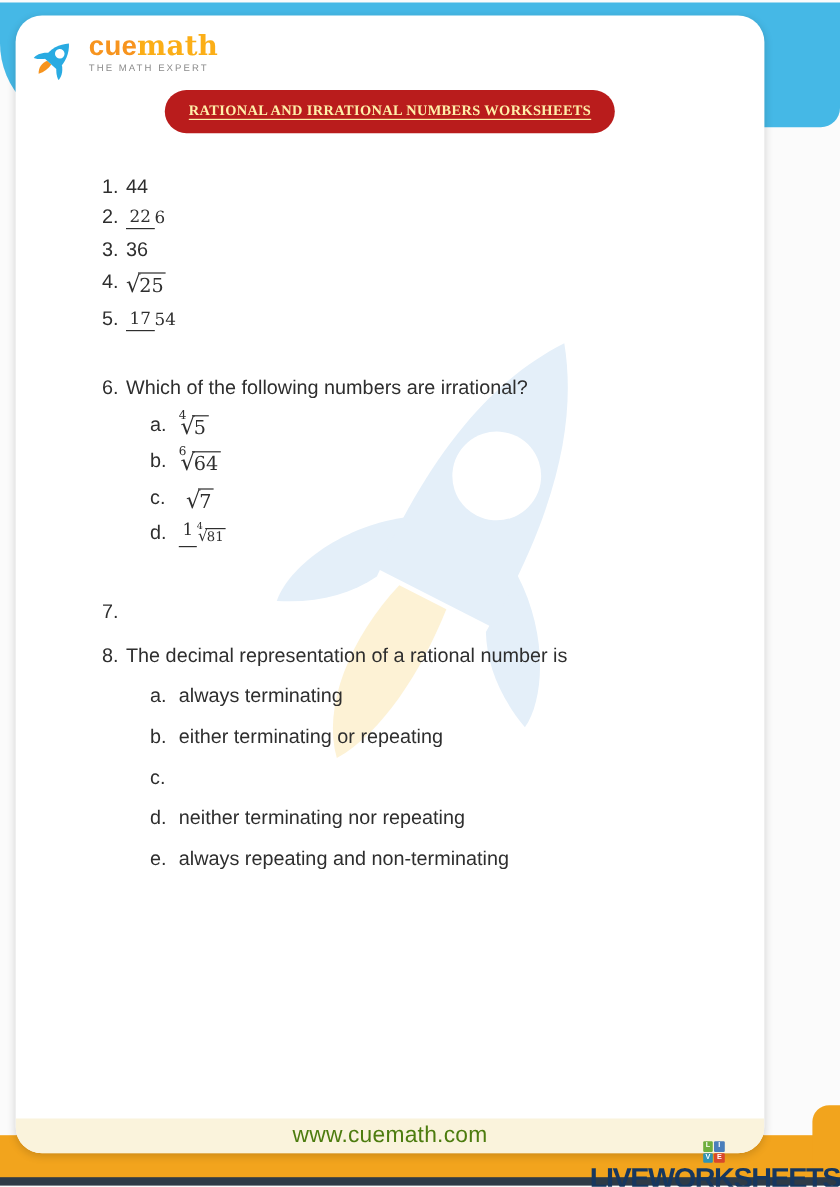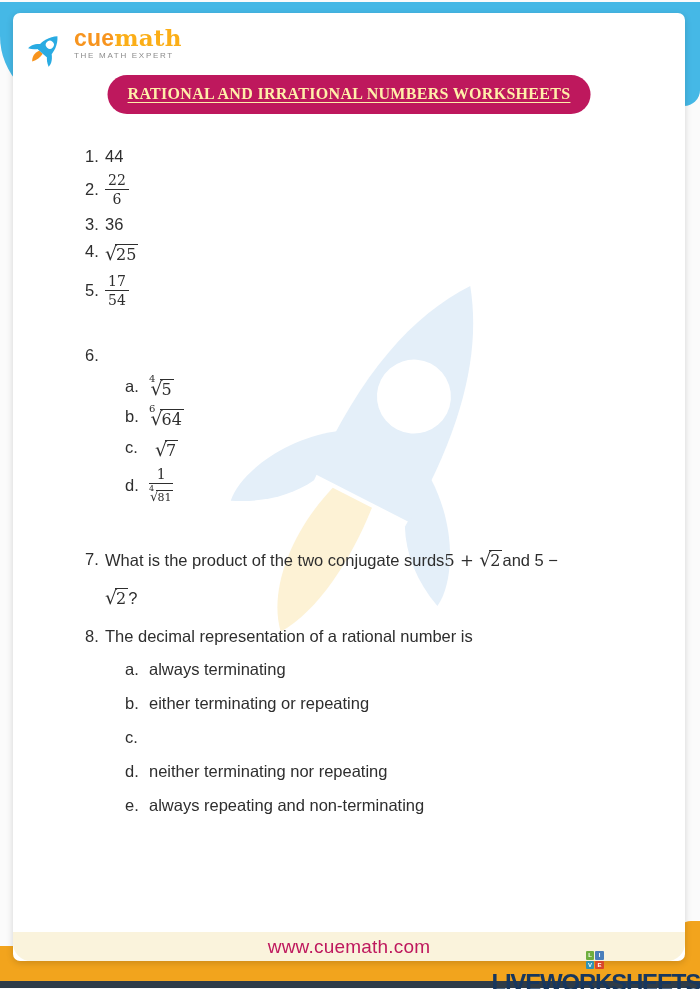--- a/index.html
+++ b/index.html
@@ -6,51 +6,51 @@
   body{width:700px;height:989px;background:#fbfbfb;font-family:"Liberation Sans",sans-serif;overflow:hidden;}
   .stage{position:relative;width:700px;height:989px;background:#fbfbfb;}
 
   
   .blue-band{position:absolute;left:0;top:2px;width:700px;height:104px;background:#45B8E6;border-radius:0 0 16px 70px;}
   .orange-band{position:absolute;left:0;top:946px;width:700px;height:36px;background:#F2A41D;}
   .orange-corner{position:absolute;right:0;top:921px;width:23px;height:61px;background:#F2A41D;border-radius:14px 0 0 0;}
   .bottom-strip{position:absolute;left:0;top:981px;width:700px;height:7px;background:#2E3B47;}
 
   
-  .card{position:absolute;left:13px;top:13px;width:672px;height:948px;background:#ffffff;border-radius:7px;box-shadow:0 2px 7px rgba(0,0,0,.16);overflow:hidden;}
+  .card{position:absolute;left:13px;top:13px;width:624px;height:948px;background:#ffffff;border-radius:22px;box-shadow:0 2px 7px rgba(0,0,0,.16);overflow:hidden;}
 
   
   .watermark{position:absolute;left:105px;top:240px;width:480px;height:470px;z-index:0;pointer-events:none;}
 
   
   .logo{position:absolute;left:14px;top:13px;display:flex;align-items:flex-start;z-index:2;}
   .logo svg{overflow:visible;margin-top:4px;}
   .logo-text{margin-left:9px;}
   .brand{font-size:23px;font-weight:700;letter-spacing:.2px;line-height:24px;}
   .brand .cue{color:#F7941E;}
   .brand .math{color:#FBAE17;}
   .tagline{font-size:8px;letter-spacing:1.7px;color:#8C8C8C;margin-top:1px;}
 
   
-  .banner{position:absolute;top:62px;left:50%;transform:translateX(-50%);background:#be185d;color:#FFEFA9;
-    font-family:"Liberation Serif",serif;font-weight:700;font-size:16px;letter-spacing:.3px;white-space:nowrap;
+  .banner{position:absolute;top:62px;left:50%;transform:translateX(-50%);background:#b91c1c;color:#FFEFA9;
+    font-family:"Liberation Serif",serif;font-weight:700;font-size:12px;letter-spacing:.3px;white-space:nowrap;
     padding:10px 20px 11px;border-radius:22px;text-decoration:underline;text-underline-offset:3px;z-index:2;}
 
   
   .content{position:absolute;left:72px;top:134px;width:552px;color:#2E2E2E;font-size:16.5px;z-index:2;}
   .intro{padding-left:20px;line-height:31px;}
   .row{display:flex;align-items:flex-start;}
   .row.mid{align-items:center;}
   .num{flex:0 0 20px;}
   .olist{margin-left:40px;}
   .olabel{flex:0 0 24px;}
 
   
   .math{font-family:"DejaVu Serif",serif;}
-  .frac{display:inline-flex;flex-direction:column;text-align:center;font-family:"DejaVu Serif",serif;font-size:14px;line-height:16px;vertical-align:middle;}
+  .frac{display:inline-flex;flex-direction:row;text-align:center;font-family:"DejaVu Serif",serif;font-size:14px;line-height:16px;vertical-align:middle;}
   .fnum{border-bottom:1.5px solid #2e2e2e;padding:0 3px 1px;}
   .fden{padding-top:1px;}
   .root{font-family:"DejaVu Serif",serif;white-space:nowrap;text-align:right;}
   .ridx{font-size:10px;position:relative;top:-7px;margin-right:-5px;z-index:1;}
   .rsign{font-size:19px;}
   .rbar{display:inline-block;border-top:1.6px solid #2e2e2e;padding:0 2px 0 1px;margin-left:-2px;font-size:16px;line-height:19px;}
   .den-root .ridx{font-size:8px;top:-4px;margin-right:-4px;}
   .den-root .rsign{font-size:13px;}
   .den-root .rbar{font-size:11px;line-height:13px;border-top-width:1.2px;}
 
@@ -65,21 +65,21 @@
   .o6b{margin-top:8px;}
   .o6c{margin-top:9px;}
   .o6d{margin-top:6px;}
   .q7{margin-top:36px;line-height:36px;}
   .q8{margin-top:10px;}
   .o8{margin-top:13px;line-height:21px;}
 
   
   .cream-band{position:absolute;left:0;bottom:0;width:100%;height:29px;background:#FAF3DC;border-radius:0 0 18px 18px;z-index:3;
     display:flex;align-items:center;justify-content:center;}
-  .site{font-size:19px;color:#be185d;letter-spacing:.2px;}
+  .site{font-size:19px;color:#4d7c0f;letter-spacing:.2px;}
 
   .lw-logo{position:absolute;right:0;top:951px;display:flex;align-items:center;z-index:5;flex-direction:column;}
   .lw-tiles{display:grid;grid-template-columns:8.5px 8.5px;grid-template-rows:8.5px 8.5px;gap:1px;margin-right:2px;}
   .tile{color:#fff;font-size:6px;font-weight:700;text-align:center;line-height:9px;border-radius:1px;}
   .tile.t0{background:#6FAE3E;}
   .tile.t1{background:#4A7EBB;}
   .tile.t2{background:#2F93B4;}
   .tile.t3{background:#D9482B;}
   .lw-text{font-size:24px;font-weight:800;color:#17375E;letter-spacing:-1.2px;}
 </style>
@@ -156,20 +156,21 @@
       <div class="row r5 mid">
         <span class="num">5.</span>
         <span class="frac">
             <span class="fnum">17</span>
             <span class="fden">54</span>
           </span>
       </div>
 
       <div class="row q6">
         <span class="num">6.</span>
+        <span>Which of the following numbers are irrational?</span>
       </div>
 
       <div class="olist">
         <div class="row o6a">
           <span class="olabel">a.</span>
           <span class="root"><sup class="ridx">4</sup><span class="rsign">√</span><span class="rbar">5</span></span>
         </div>
         <div class="row o6b">
           <span class="olabel">b.</span>
           <span class="root"><sup class="ridx">6</sup><span class="rsign">√</span><span class="rbar">64</span></span>
@@ -182,25 +183,20 @@
           <span class="olabel">d.</span>
           <span class="frac">
             <span class="fnum">1</span>
             <span class="fden den-root root"><sup class="ridx">4</sup><span class="rsign">√</span><span class="rbar">81</span></span>
           </span>
         </div>
       </div>
 
       <div class="row q7">
         <span class="num">7.</span>
-        <span>
-          <span>What is the product of the two conjugate surds</span><span class="math">5 +</span><span class="math"> </span><span class="root"><span class="rsign">√</span><span class="rbar">2</span></span><span>and 5 −</span>
-          <br>
-          <span class="root"><span class="rsign">√</span><span class="rbar">2</span></span><span>?</span>
-        </span>
       </div>
 
       <div class="row q8">
         <span class="num">8.</span>
         <span>The decimal representation of a rational number is</span>
       </div>
 
       <div class="olist">
         <div class="row o8">
           <span class="olabel">a.</span>

